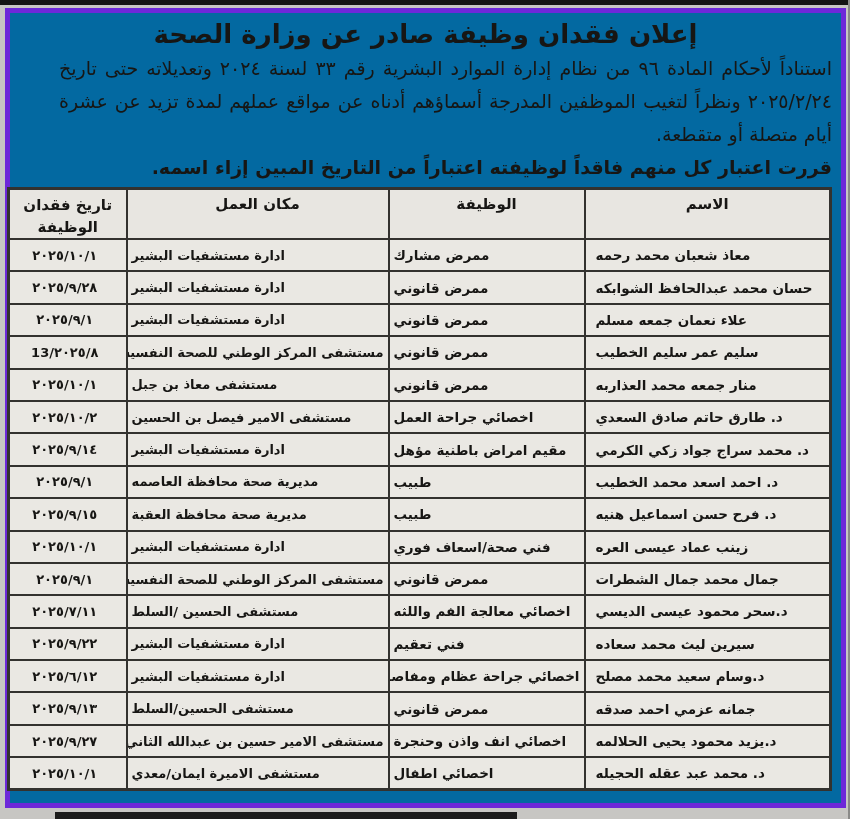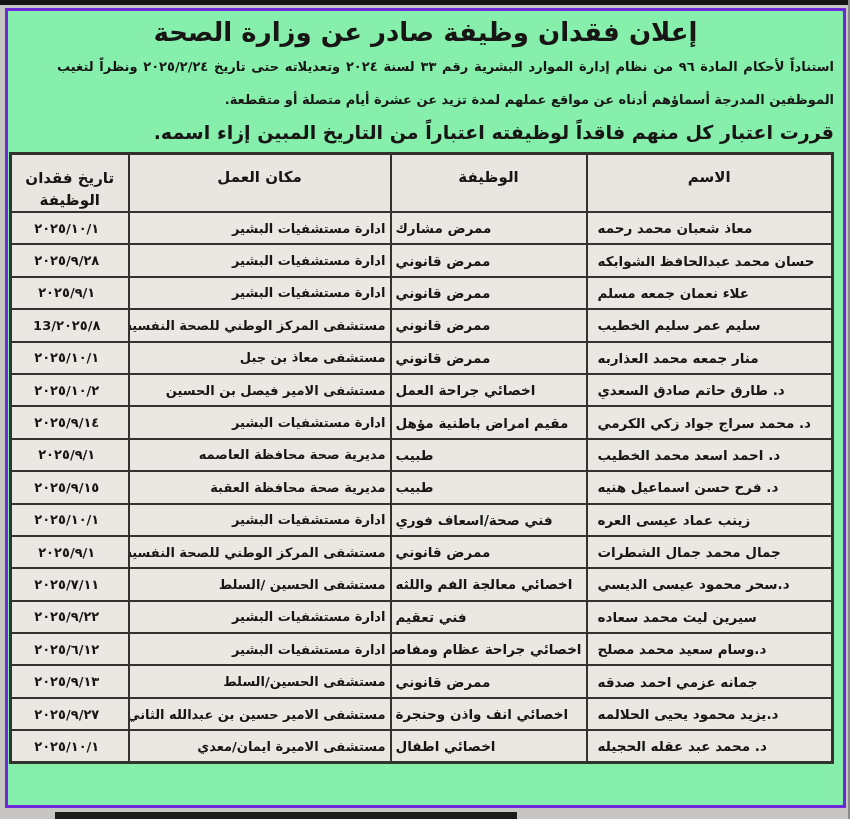--- a/index.html
+++ b/index.html
@@ -22,34 +22,34 @@
     background: #1b1b1b;
   }
   .edge-line {
     position: absolute; top: 0; right: 0;
     width: 2px; height: 100%;
     background: #8a8a88;
   }
   .doc {
     position: absolute; top: 8px; right: 4px;
     width: 841px; height: 800px;
-    background: #86efac;
-    border: 3px solid #6d28d9;
+    background: #0369a1;
+    border: 5px solid #6d28d9;
     padding: 4px 9px 6px 9px;
   }
   .title {
     text-align: center;
     font-weight: bold;
     font-size: 26px;
     letter-spacing: 0;
     padding: 2px 0 3px 0;
   }
   .intro {
-    font-weight: bold;
-    font-size: 13px;
+    font-weight: normal;
+    font-size: 19px;
     line-height: 33px;
     text-align: justify;
     margin-left: 40px;
   }
   .decision {
     font-weight: bold;
     font-size: 19px;
     line-height: 32px;
     text-align: right;
     margin-bottom: 4px;
@@ -62,36 +62,36 @@
   }
   table.ann, table.ann th, table.ann td {
     border: 2px solid #33322f;
   }
   table.ann { border-width: 3px; }
   th {
     font-size: 15px;
     font-weight: bold;
     text-align: center;
     vertical-align: top;
-    padding-top: 12px;
+    padding-top: 4px;
     height: 50px;
     background: #e8e6e1;
     line-height: 21px;
   }
   td {
     font-size: 13.5px;
     font-weight: bold;
     height: 32.4px;
     padding: 0 10px;
     white-space: nowrap;
     overflow: hidden;
   }
   td.c-name { text-align: left; }
   td.c-job { text-align: left; padding: 0 4px; }
-  td.c-work { text-align: right; padding: 0 4px; font-size: 13px; }
+  td.c-work { text-align: left; padding: 0 4px; font-size: 13px; }
   td.c-date { text-align: center; padding: 0 8px 0 2px; font-size: 13px; }
   col.w-name { width: 246px; }
   col.w-job { width: 196px; }
   col.w-work { width: 262px; }
   col.w-date { width: 118px; }
   th.h-date { line-height: 22px; }
 </style>
 </head>
 <body>
 

